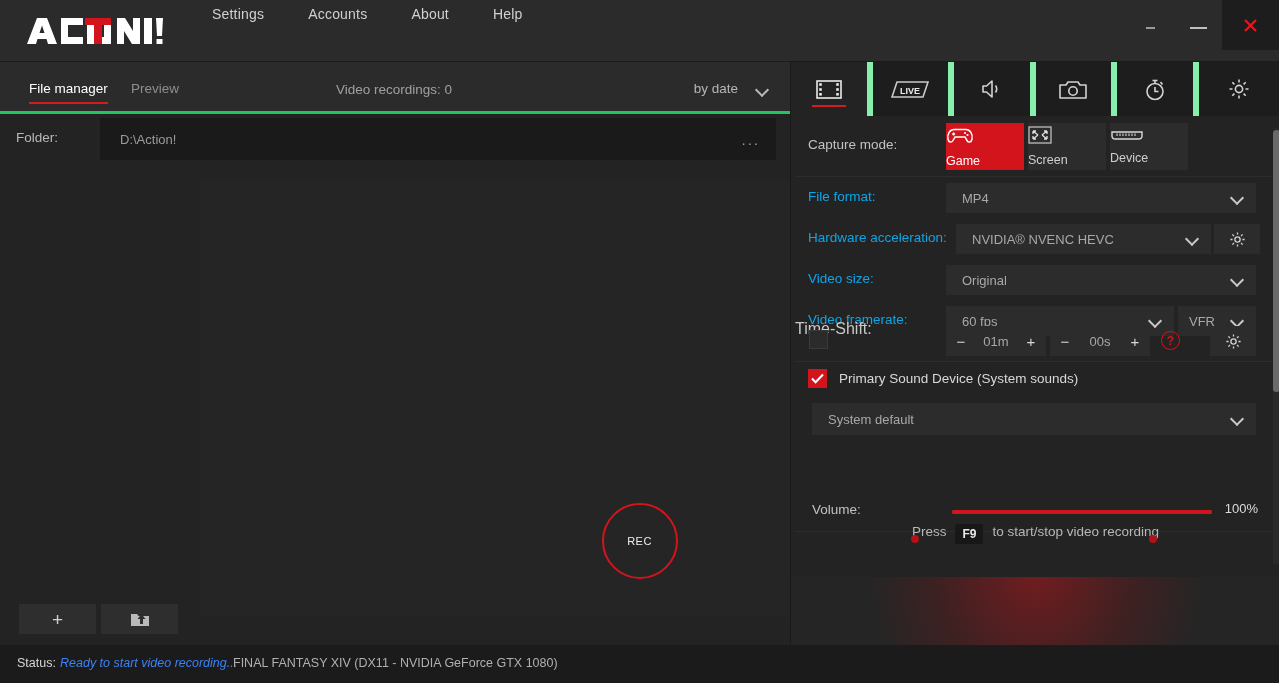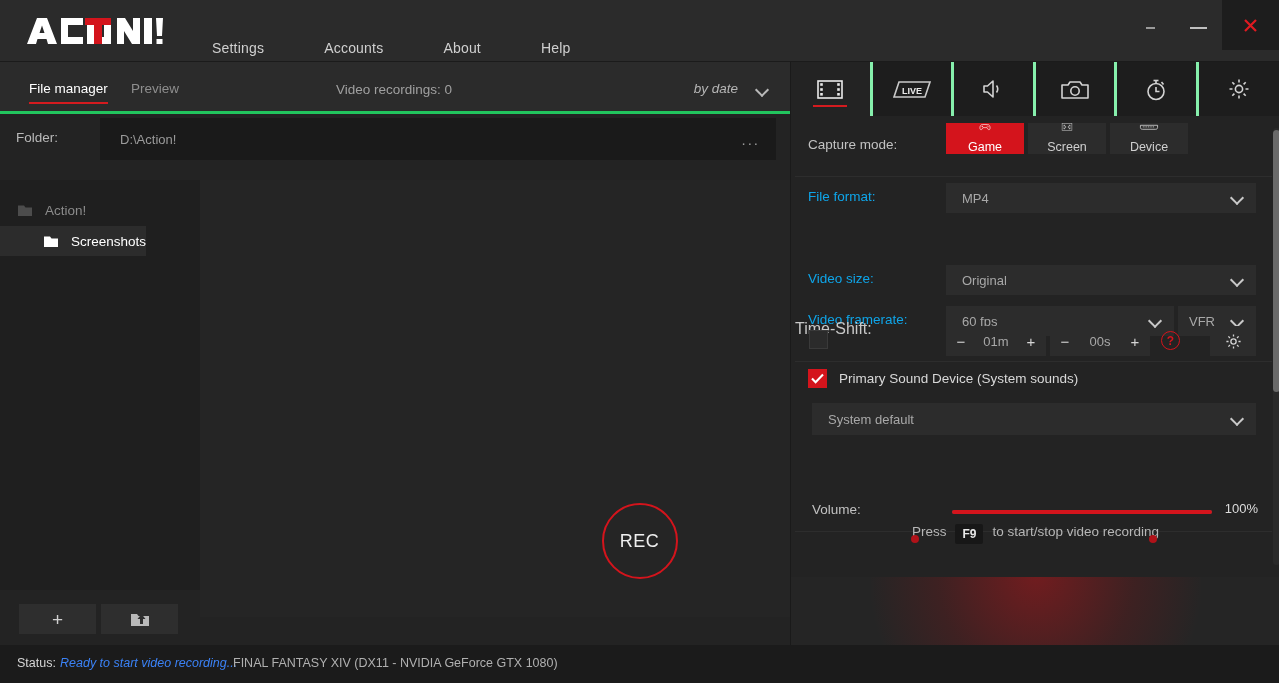--- a/index.html
+++ b/index.html
@@ -12,21 +12,21 @@
   }
   #app { position: relative; width: 1279px; height: 683px; background: #232323; }
 
   
   .titlebar {
     position: absolute; left:0; top:0; width:1279px; height:62px;
     background:#2b2b2b; border-bottom:1px solid #1b1b1b;
   }
   .logo { position:absolute; left:25px; top:14px; height:34px; display:flex; align-items:center; }
   .logo svg { display:block; }
-  .mainmenu { position:absolute; left:190px; top:0; height:62px; display:flex; align-items:flex-end; gap:16px; }
+  .mainmenu { position:absolute; left:190px; top:0; height:62px; display:flex; align-items:flex-start; gap:0; }
   .mainmenu .mi {
     font-size:14px; color:#d0d0d0; padding:6px 22px; cursor:pointer; letter-spacing:.2px;
   }
   .winbtns { position:absolute; right:0; top:0; height:50px; display:flex; align-items:flex-start; }
   .wb { width:48px; height:50px; display:flex; align-items:center; justify-content:center; cursor:pointer; }
   .wb.collapse span { display:block; width:9px; height:2px; background:#9a9a9a; margin-top:6px;}
   .wb.min span { display:block; width:17px; height:2px; background:#c0c0c0; margin-top:6px;}
   .wb.close { width:57px; height:50px; background:#1d1d1d; }
   .wb.close svg { display:block; }
 
@@ -34,21 +34,21 @@
   .leftpane { position:absolute; left:0; top:62px; width:790px; height:583px; background:#232323; }
   .fmtabs { position:absolute; left:0; top:0; width:790px; height:52px; background:#2b2b2b; border-bottom:3px solid #22c55e;}
   .fmtab { position:absolute; top:19px; font-size:13.5px; color:#8e8e8e; cursor:pointer; }
   .fmtab.active { color:#ffffff; }
   .fmtab.active::after {
     content:""; position:absolute; left:0; right:0; bottom:-8px; height:2px; background:#d41b1f;
   }
   #tab-filemanager { left:29px; }
   #tab-preview { left:131px; }
   .reccount { position:absolute; left:336px; top:20px; font-size:13.5px; color:#a0a0a0; }
-  .sortbox { position:absolute; right:22px; top:19px; display:flex; align-items:center; gap:18px; cursor:pointer;font-style:italic; }
+  .sortbox { position:absolute; right:22px; top:19px; display:flex; align-items:center; gap:18px; cursor:pointer; }
   .sortbox .lbl { font-size:13.5px; color:#b5b5b5; }
   .chev { width:12px; height:12px; position:relative; }
   .chev::before{
     content:""; position:absolute; left:1px; top:2px; width:8px; height:8px;
     border-right:2px solid #b9b9b9; border-bottom:2px solid #b9b9b9;
     transform:rotate(45deg);
   }
 
   .folderrow { position:absolute; left:0; top:52px; width:790px; height:50px; background:#232323;}
   .folderrow .flabel { position:absolute; left:16px; top:16px; font-size:13.5px; color:#b9b9b9;}
@@ -83,33 +83,33 @@
   .upl { height:38px; background:#2c2c2c; display:flex; align-items:center; cursor:pointer; padding:0 14px; gap:14px;}
   .upl .t { font-size:13px; color:#6f6f6f; }
   .upl.fb { width:243px; }
   .upl.yt { width:215px; }
   .sq.last { width:56px; }
 
   
   .rightpane { position:absolute; left:790px; top:62px; width:489px; height:583px; background:#232323; border-left:1px solid #1a1a1a;}
   .rtabs { position:absolute; left:0; top:0; width:489px; height:54px; background:#1d1d1d; display:flex; }
   .rtab { width:81.5px; height:54px; display:flex; align-items:center; justify-content:center; cursor:pointer;
-          border-right:3px solid #86efac; position:relative; }
+          border-right:6px solid #86efac; position:relative; }
   .rtab:last-child{border-right:none;}
   .rtab.active { background:#232323; }
   .rtab.active::after { content:""; position:absolute; left:50%; transform:translateX(-50%); bottom:9px; width:34px; height:2px; background:#d41b1f; }
 
   .rscroll { position:absolute; left:4px; top:54px; width:489px; height:461px; overflow:hidden;text-decoration:underline; }
   .sbar { position:absolute; right:4px; top:12px; width:7px; height:437px; background:#2a2a2a; border-radius:4px; }
   .sthumb { position:absolute; right:4px; top:14px; width:7px; height:262px; background:#6a6a6a; border-radius:4px; cursor:pointer;}
 
   .caprow { position:absolute; left:0; top:0; width:477px; height:61px; border-bottom:1px solid #2d2d2d; }
   .caprow .clbl { position:absolute; left:13px; top:21px; font-size:13.5px; color:#c2c2c2;}
   .capbtns { position:absolute; left:151px; top:7px; display:flex; gap:4px; }
-  .capbtn { width:78px; height:31px; background:#2c2c2c; display:flex; flex-direction:column; align-items:center; justify-content:center; gap:9px; cursor:pointer;}
+  .capbtn { width:78px; height:47px; background:#2c2c2c; display:flex; flex-direction:column; justify-content:center; gap:9px; cursor:pointer;}
   .capbtn.active { background:#d4141c; }
   .capbtn .cl { font-size:12.5px; color:#cfcfcf; }
   .capbtn.active .cl { color:#fff; }
 
   .frow { position:absolute; left:0; height:41px; width:477px; }
   .frow .lb { position:absolute; left:13px; top:12px; font-size:13.5px; color:#0ea5e9; }
   .sel {
     position:absolute; height:30px; background:#2c2c2c; display:flex; align-items:center; cursor:pointer;
   }
   .sel .sv { font-size:13px; color:#a8a8a8; margin-left:16px; }
@@ -138,21 +138,21 @@
   .volrow .vv { position:absolute; right:14px; top:7px; font-size:13px; color:#dcdcdc;}
 
   .recarea { position:absolute; left:0; top:515px; width:489px; height:68px; background:#252525; overflow:hidden; }
   .recglow { position:absolute; left:50%; transform:translateX(-50%); bottom:-108px; width:330px; height:180px;
              background:radial-gradient(ellipse at 50% 0%, rgba(190,20,25,.50) 0%, rgba(150,18,22,.22) 42%, rgba(0,0,0,0) 72%); }
   .presshint { position:absolute; left:0; top:462px; width:489px; height:40px; display:flex; align-items:flex-start; justify-content:center; gap:9px;}
   .presshint .t { font-size:13.5px; color:#b6b6b6; }
   .keycap { background:#171717; color:#e8e8e8; font-size:12px; font-weight:bold; padding:3px 7px; border-radius:2px; }
   .recbtn { position:absolute; left:50%; transform:translateX(-50%); top:503px; width:76px; height:76px; border-radius:50%;
             border:2px solid #d4141c; display:flex; align-items:center; justify-content:center; cursor:pointer; z-index:3; }
-  .recbtn .rt { font-size:18px; color:#efefef; letter-spacing:.5px; }
+  .recbtn .rt { font-size:11px; color:#efefef; letter-spacing:.5px; }
   .leddot { position:absolute; top:535px; width:8px;height:8px;border-radius:50%;background:#b01219; z-index:3;}
   .led-l{ left:911px; } .led-r{ left:1149px; }
 
   
   .statusbar { position:absolute; left:0; top:645px; width:1279px; height:38px; background:#1b1b1b; }
   .statusbar .sl { position:absolute; left:17px; top:11px; font-size:12.5px; color:#d5d5d5;}
   .statusbar .sm { position:absolute; left:60px; top:11px; font-size:12.5px; color:#3b82f6;font-style:italic;}
   .statusbar .sg { position:absolute; left:233px; top:11px; font-size:12.5px; color:#b0b0b0;}
 </style>
 </head>
@@ -210,40 +210,20 @@
     </div>
 
     <div class="folderrow">
       <div class="flabel">Folder:</div>
       <div class="pathbox">
         <span class="pval">D:\Action!</span>
         <span class="dots">...</span>
       </div>
     </div>
 
-    <div class="tree">
-      <div class="tnode l0">
-        <svg class="ficon" viewBox="0 0 16 13">
-          <path d="M0 1.5 H6 L7.5 3.5 H14 V12 H0 Z" fill="#4c4c4c"></path>
-        </svg>
-        <span>Action!</span>
-      </div>
-      <div class="tnode l1 sel">
-        <svg class="ficon" viewBox="0 0 16 13">
-          <path d="M0 1.5 H6 L7.5 3.5 H14 V12 H0 Z" fill="#ffffff"></path>
-        </svg>
-        <span>Screenshots</span>
-      </div>
-      <div class="tnode l1">
-        <svg class="ficon" viewBox="0 0 16 13">
-          <path d="M0 1.5 H6 L7.5 3.5 H14 V12 H0 Z" fill="#585858"></path>
-        </svg>
-        <span>Videos</span>
-      </div>
-    </div>
 
     <div class="contentarea"></div>
 
     <div class="addbtns">
       <div class="abtn">
         <span class="plus">+</span>
       </div>
       <div class="abtn">
         <svg width="20" height="17" viewBox="0 0 20 17">
           <path d="M1 3 H7 L8.5 5 H19 V15 H1 Z" fill="#b9b9b9"></path>
@@ -384,20 +364,36 @@
       </div>
 
       <div class="frow" style="top:61px;">
         <span class="lb">File format:</span>
         <div class="sel" style="left:151px; top:6px; width:310px;">
           <span class="sv">MP4</span>
           <span class="chev2"></span>
         </div>
       </div>
 
+      <div class="frow" style="top:102px;">
+        <span class="lb">Hardware acceleration:</span>
+        <div class="sel" style="left:161px; top:6px; width:255px;">
+          <span class="sv">NVIDIA® NVENC HEVC</span>
+          <span class="chev2"></span>
+        </div>
+        <div class="gearbtn" style="left:419px; top:6px;">
+          <svg width="17" height="17" viewBox="0 0 22 22">
+            <circle cx="11" cy="11" r="3.4" fill="none" stroke="#d3d3d3" stroke-width="1.7"></circle>
+            <g stroke="#d3d3d3" stroke-width="1.7">
+              <path d="M11 1.8 V4.6 M11 17.4 V20.2 M1.8 11 H4.6 M17.4 11 H20.2
+                       M4.4 4.4 L6.4 6.4 M15.6 15.6 L17.6 17.6 M17.6 4.4 L15.6 6.4 M6.4 15.6 L4.4 17.6"></path>
+            </g>
+          </svg>
+        </div>
+      </div>
 
       <div class="frow" style="top:143px;">
         <span class="lb">Video size:</span>
         <div class="sel" style="left:151px; top:6px; width:310px;">
           <span class="sv">Original</span>
           <span class="chev2"></span>
         </div>
       </div>
 
       <div class="frow" style="top:184px;">

